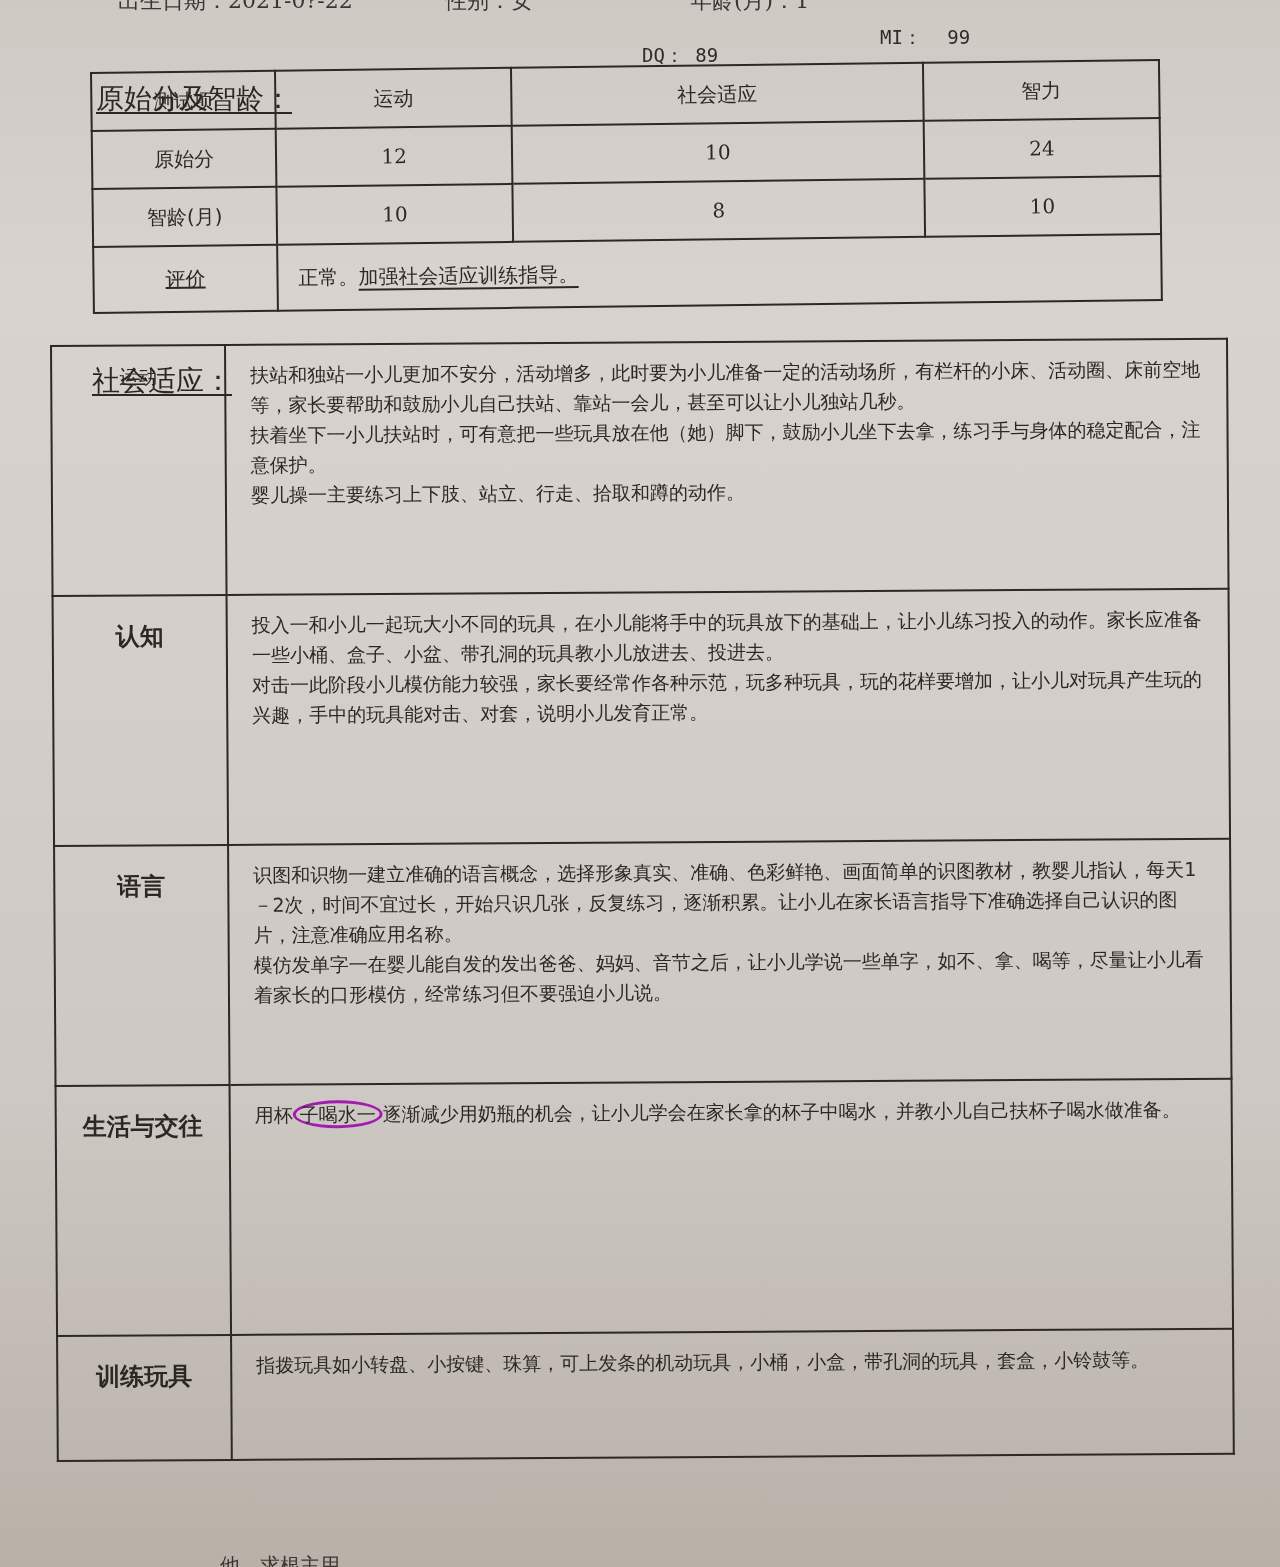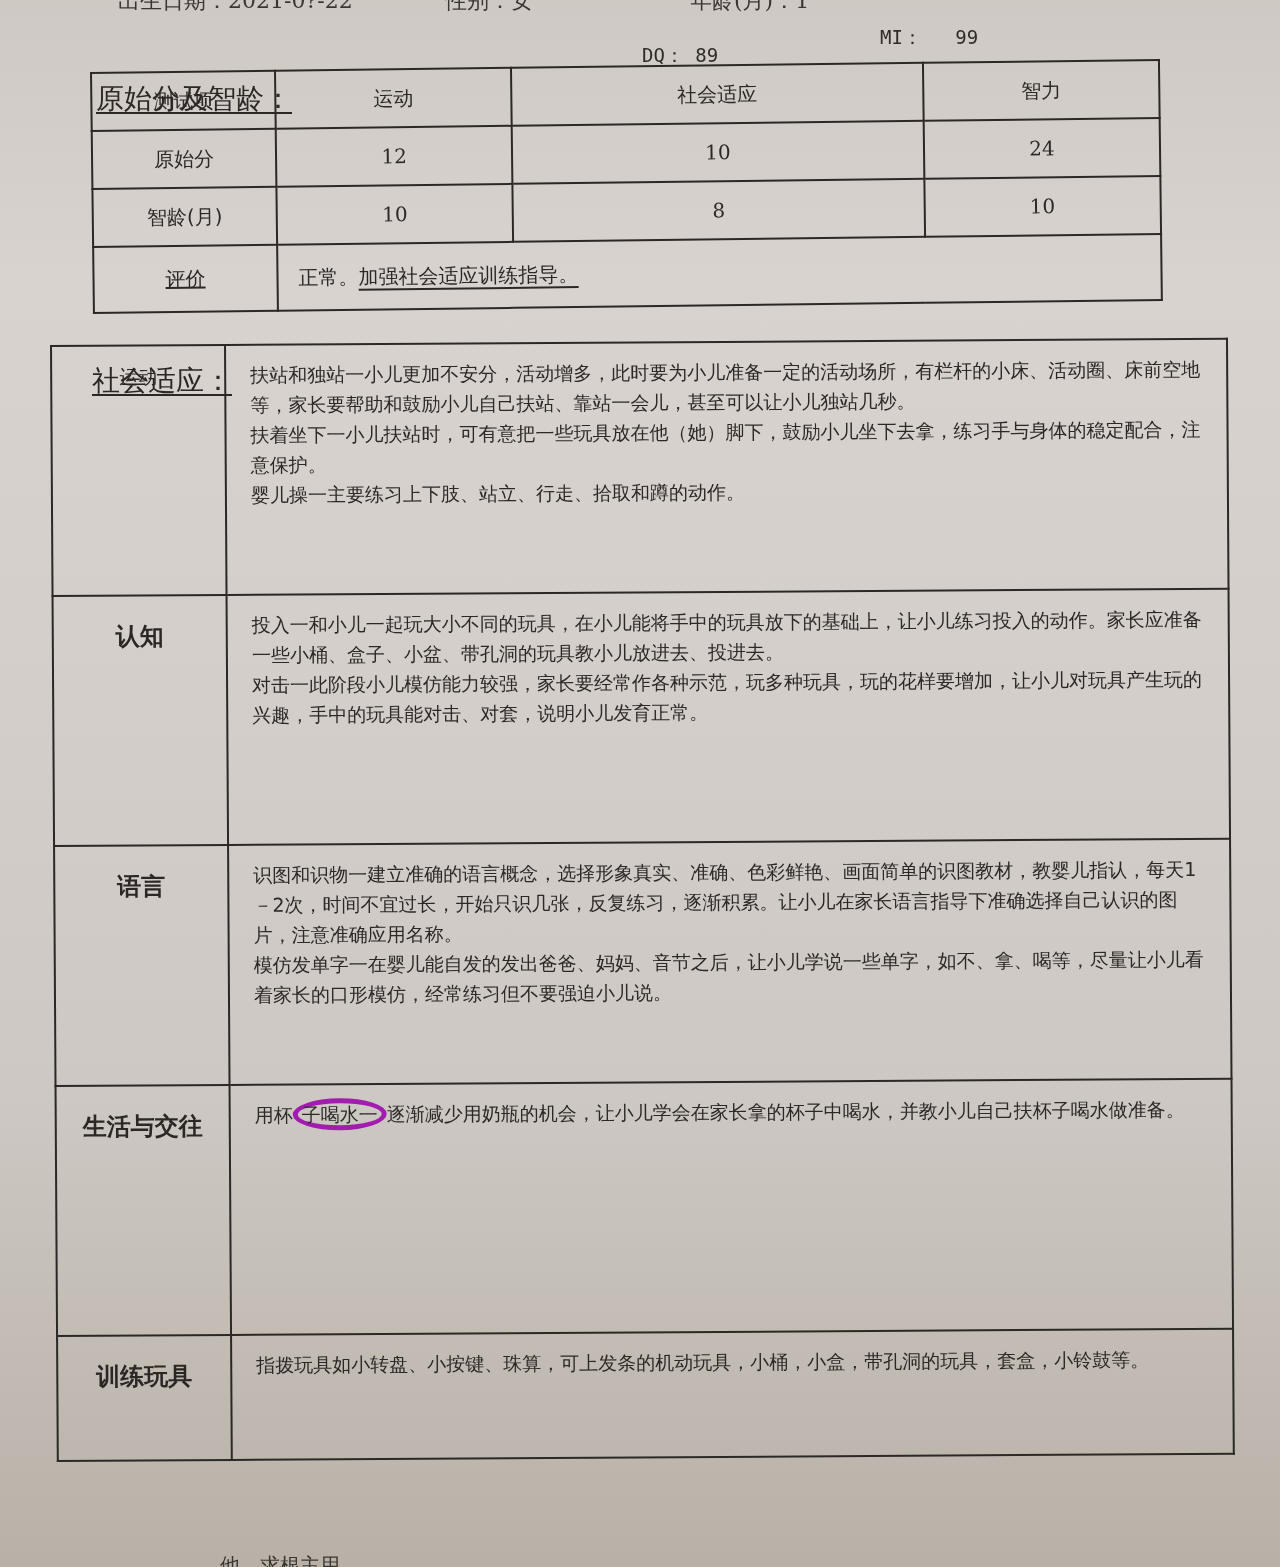--- a/index.html
+++ b/index.html
@@ -38,42 +38,42 @@
     width: 170px; text-align: center; padding-top: 24px; font-size: 24px;
     font-family: "DejaVu Sans", "Liberation Sans", sans-serif; font-weight: bold; color: #2a2724;
   }
   table.guide td.cat.small { font-size: 19px; font-weight: normal; padding-top: 18px; }
   table.guide td.body {
     padding: 14px 18px 10px 24px; line-height: 30px; font-family: "DejaVu Sans", "Liberation Sans", sans-serif;
     color: #2b2826;
   }
   .para { display: block; }
   .circle-mark {
-    border: 5px solid #a21caf; border-radius: 50%; padding: 0 4px;
+    border: 3px solid #a21caf; border-radius: 50%; padding: 0 4px;
   }
   .underline-mark { border-bottom: 2px solid #2b2826; }
   .bottom-cut { position: absolute; left: 200px; top: 1552px; font-size: 20px; color: #3a3633; white-space: nowrap; font-family: "DejaVu Sans", "Liberation Sans", sans-serif; }
 </style>
 </head>
 <body>
 
 <div class="top-fields">
   <span style="left:118px;">出生日期：2021-0?-22</span>
   <span style="left:445px;">性别：女</span>
   <span style="left:690px;">年龄(月)：1</span>
 </div>
 
 <div class="section-title" style="left:96px; top:40px;">原始分及智龄：</div>
 <div class="metric" style="left:642px; top:43px;">
   <span>DQ：</span>
   <span style="margin-left:0;">89</span>
 </div>
 <div class="metric" style="left:880px; top:25px;">
   <span>MI：</span>
-  <span style="margin-left:22px;">99</span>
+  <span style="margin-left:14px;">99</span>
 </div>
 
 <table class="scores">
   <tbody>
       <tr>
     <td class="label">测试项</td>
     <td>运动</td>
     <td>社会适应</td>
     <td>智力</td>
   </tr>

